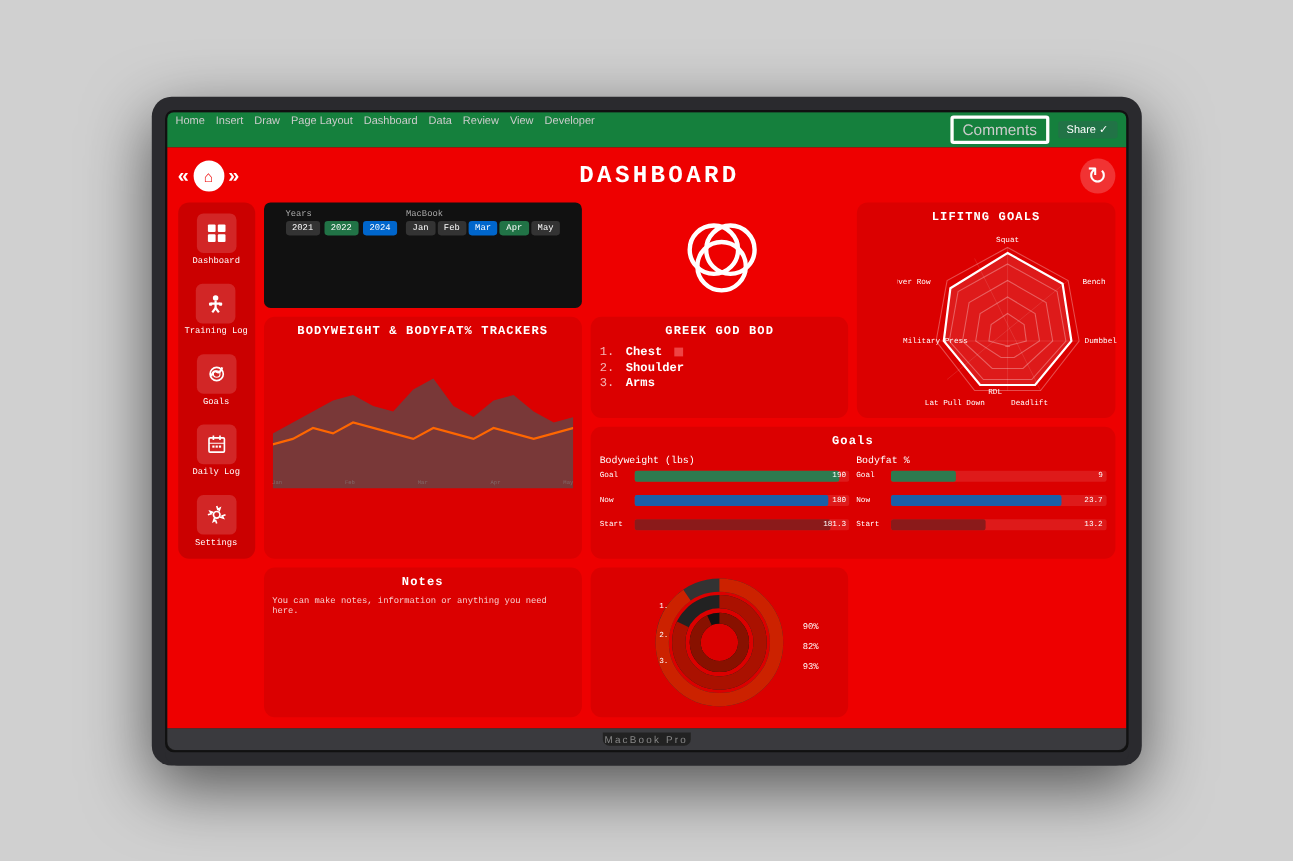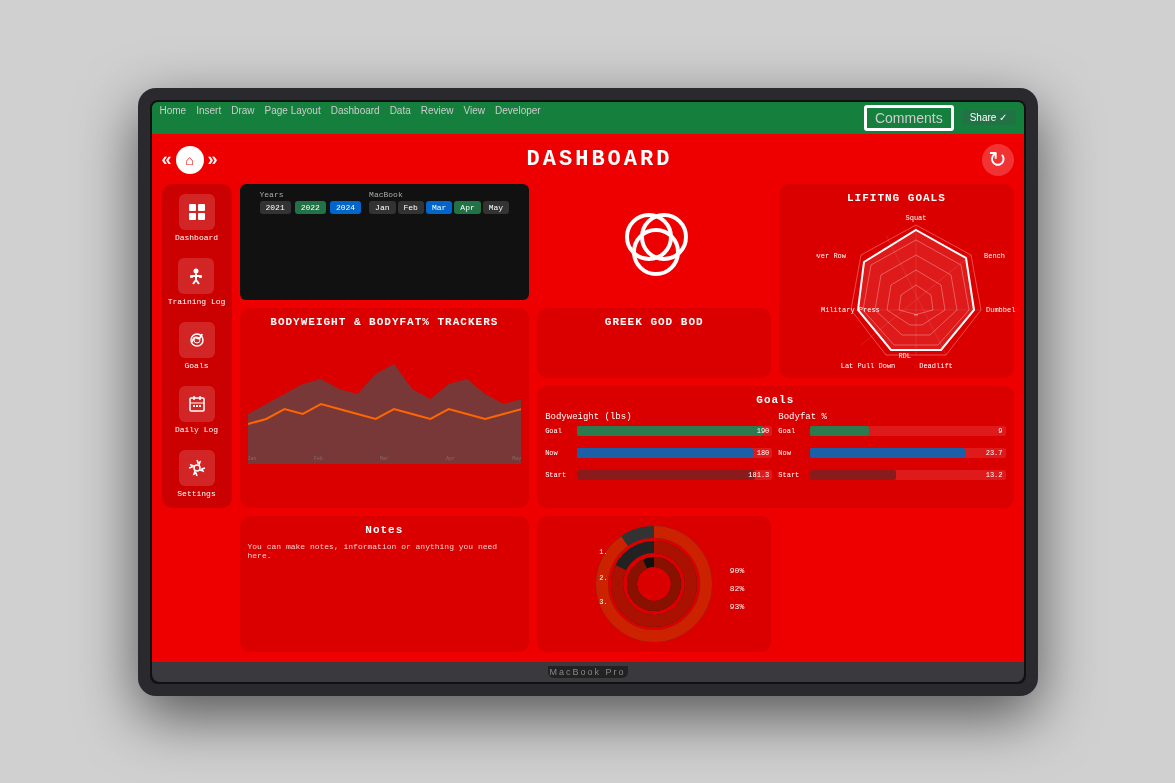--- a/index.html
+++ b/index.html
@@ -606,20 +606,35 @@
             <span style="font-size:5px;color:rgba(255,255,255,0.6);font-family:Courier New;">Jan</span>
             <span style="font-size:5px;color:rgba(255,255,255,0.6);font-family:Courier New;">Feb</span>
             <span style="font-size:5px;color:rgba(255,255,255,0.6);font-family:Courier New;">Mar</span>
             <span style="font-size:5px;color:rgba(255,255,255,0.6);font-family:Courier New;">Apr</span>
             <span style="font-size:5px;color:rgba(255,255,255,0.6);font-family:Courier New;">May</span>
           </div>
         </div>
 
         <div class="greek-god">
           <div class="section-title">GREEK GOD BOD</div>
+          <ul class="greek-god-list">
+            <li>
+              <span class="rank">1.</span>
+              <span class="name">Chest</span>
+              <span class="greek-god-indicator"></span>
+            </li>
+            <li>
+              <span class="rank">2.</span>
+              <span class="name">Shoulder</span>
+            </li>
+            <li>
+              <span class="rank">3.</span>
+              <span class="name">Arms</span>
+            </li>
+          </ul>
         </div>
 
         <div class="goals-panel">
           <div class="section-title">Goals</div>
           <div class="goals-grid">
 
             <div>
               <div class="goals-sub-title">Bodyweight (lbs)</div>
               <div class="bar-row">
                 <span class="bar-name">Goal</span>

